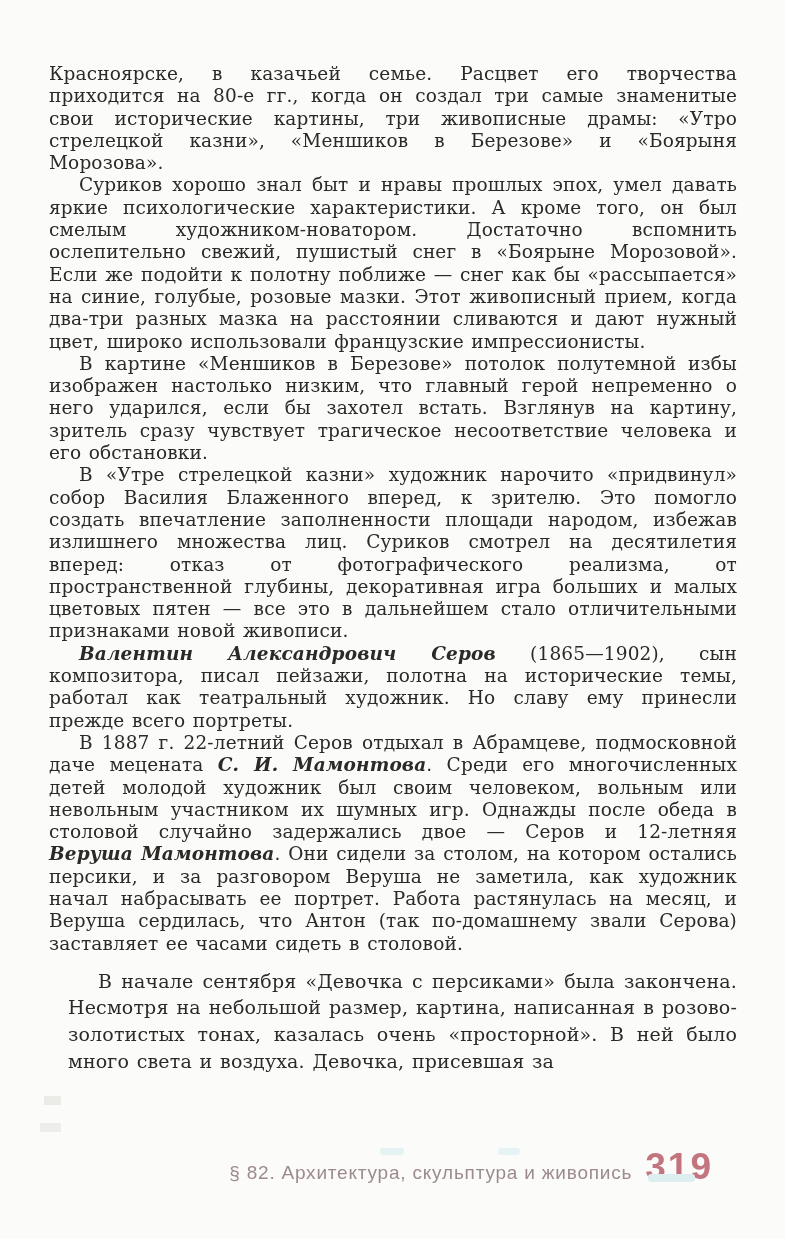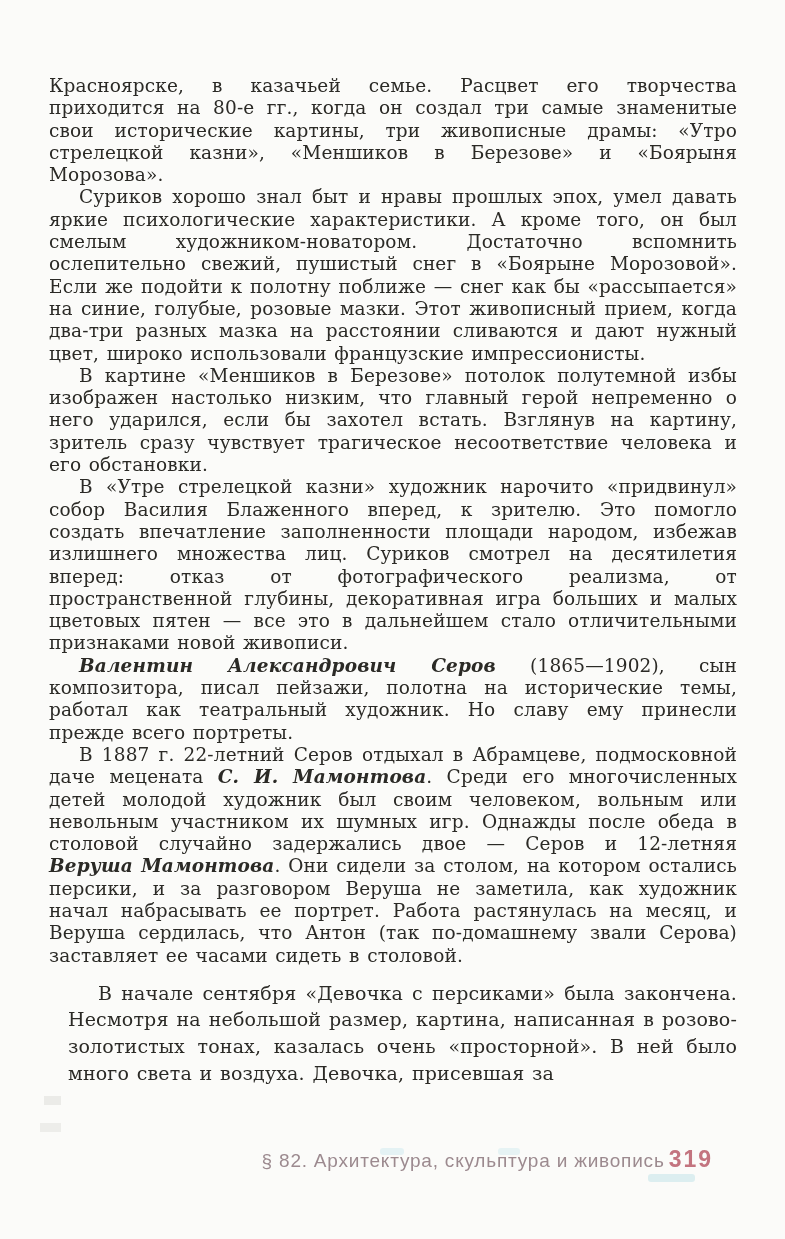--- a/index.html
+++ b/index.html
@@ -10,21 +10,21 @@
     width: 785px;
     height: 1239px;
     background: #fbfbf9;
     overflow: hidden;
     box-sizing: border-box;
   }
 
   .text-column {
     position: absolute;
     left: 49px;
-    top: 75px;
+    top: 63px;
     width: 688px;
   }
 
   .para {
     margin: 0;
     font-family: "DejaVu Serif", "Liberation Serif", serif;
     font-size: 18.5px;
     line-height: 22.3px;
     color: #2b2a26;
     text-align: justify;
@@ -44,33 +44,33 @@
     margin-top: 13px;
     box-sizing: border-box;
   }
 
   .footer {
     position: absolute;
     top: 1146px;
     right: 72px;
     display: flex;
     align-items: baseline;
-    gap: 4px;
+    gap: 13px;
     font-family: "Liberation Sans", "DejaVu Sans", sans-serif;
     white-space: nowrap;
   }
   .section-ref {
     color: #9c8a8f;
     font-size: 19px;
     letter-spacing: 0.8px;
   }
   .section-ref .sec-label { margin-right: 6px; }
   .page-num {
     color: #c3747f;
-    font-size: 23px;
+    font-size: 37px;
     font-weight: bold;
     letter-spacing: 2px;
   }
 
   
   .artifact { position: absolute; }
   .dash-1 { left: 44px; top: 1096px; width: 17px; height: 9px; background: #ebebe8; }
   .dash-2 { left: 40px; top: 1123px; width: 21px; height: 9px; background: #ededea; }
   .cyan-1 { left: 380px; top: 1148px; width: 24px; height: 7px; background: #e4f2f4; border-radius: 3px; }
   .cyan-2 { left: 498px; top: 1148px; width: 22px; height: 7px; background: #e6f3f4; border-radius: 3px; }

